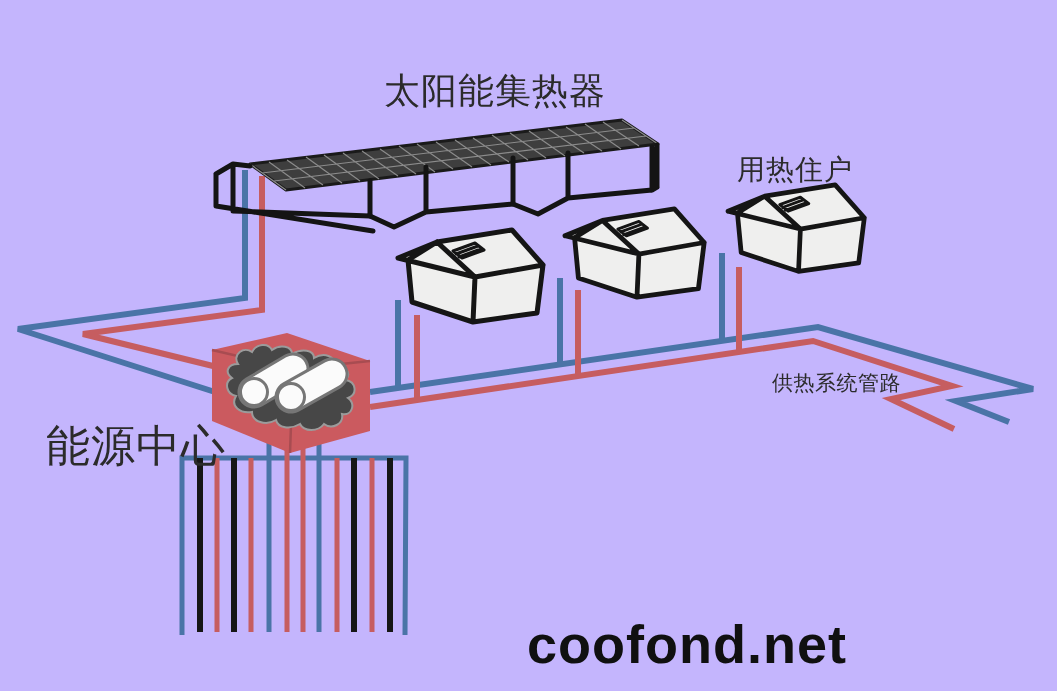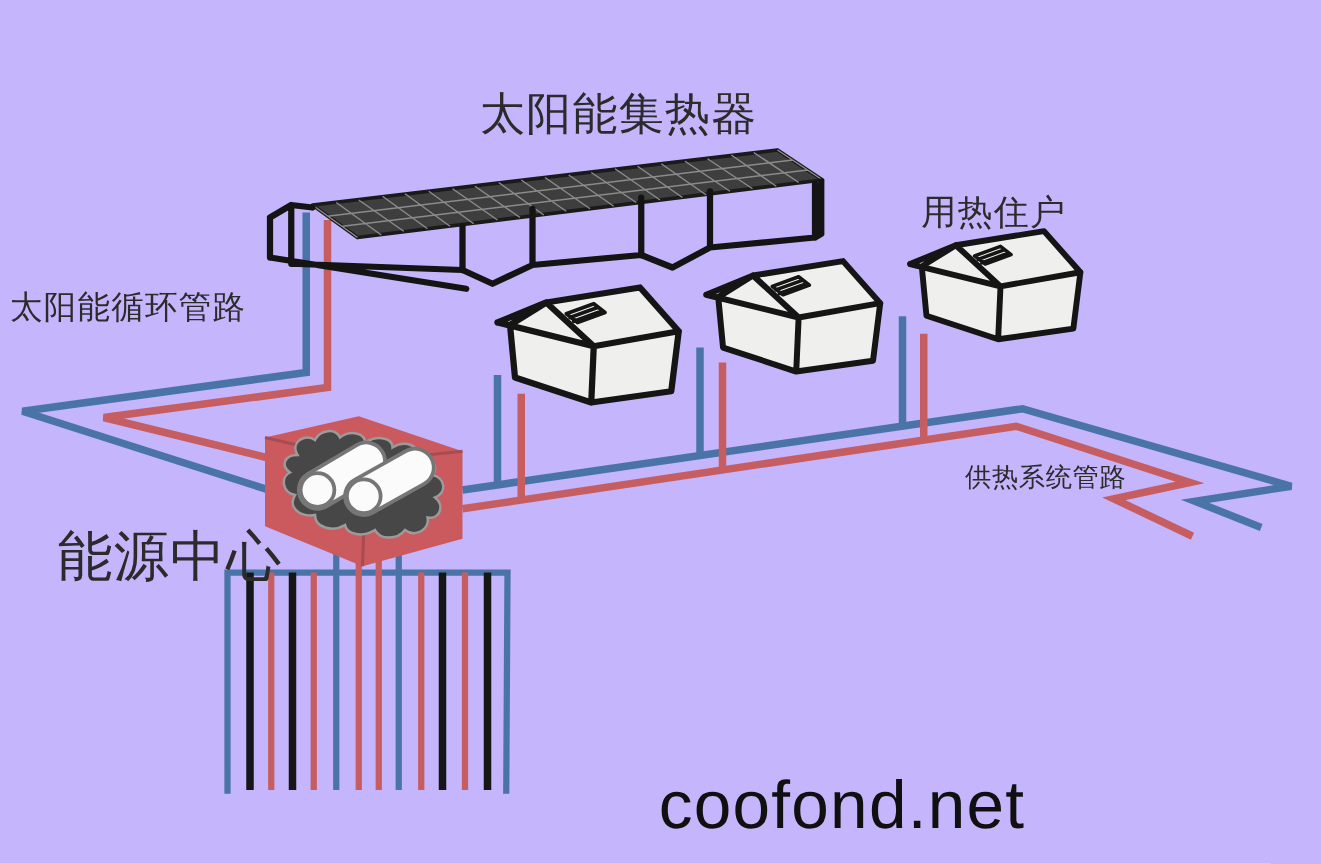--- a/index.html
+++ b/index.html
@@ -6,21 +6,21 @@
   .stage{position:relative;width:1057px;height:691px;background:#c4b5fd;overflow:hidden;
          font-family:"Liberation Sans","DejaVu Sans",sans-serif;}
   .stage svg{position:absolute;left:0;top:0;}
   .lbl{position:absolute;color:#2b2b2b;font-weight:500;white-space:nowrap;line-height:1;letter-spacing:1px;}
   .lbl-collector{left:384px;top:73px;font-size:36px;}
   .lbl-users{left:737px;top:136px;font-size:28px;margin-top:20px;}
   .lbl-solarloop{left:8px;top:232px;font-size:26px;}
   .lbl-heatpipe{left:772px;top:372px;font-size:21px;letter-spacing:0.5px;text-align:center;}
   .lbl-energy{left:46px;top:424px;font-size:44px;}
   .watermark{position:absolute;left:527px;top:612px;font-size:54px;color:#101010;
-             font-weight:400;letter-spacing:1px;line-height:1.2;}
+             font-weight:700;letter-spacing:1px;line-height:1.2;}
   .pipe-blue{stroke:#4a74a7;stroke-width:6;fill:none;stroke-linejoin:miter;}
   .pipe-red{stroke:#c65d60;stroke-width:6;fill:none;stroke-linejoin:miter;}
   .bore-blue{stroke:#4a74a7;stroke-width:5;fill:none;}
   .bore-red{stroke:#c65d60;stroke-width:5;fill:none;}
   .bore-black{stroke:#161616;stroke-width:6;fill:none;}
   .frame{stroke:#141414;stroke-width:5;fill:none;stroke-linecap:round;stroke-linejoin:round;}
   .house-line{stroke:#151515;stroke-width:5;fill:none;stroke-linecap:round;stroke-linejoin:round;}
   .house-thin{stroke:#151515;stroke-width:3;fill:none;stroke-linecap:round;stroke-linejoin:round;}
 </style>
 </head>
@@ -134,17 +134,16 @@
         <circle cx="254" cy="392" r="13.5" fill="#fbfbfb" stroke="#767676" stroke-width="3"></circle>
         <line x1="291" y1="397" x2="332" y2="374" stroke="#767676" stroke-width="33" stroke-linecap="round"></line>
         <line x1="291" y1="397" x2="332" y2="374" stroke="#fbfbfb" stroke-width="27" stroke-linecap="round"></line>
         <circle cx="291" cy="397" r="13.5" fill="#fbfbfb" stroke="#767676" stroke-width="3"></circle>
       </g>
     </g>
   </svg>
 
   <div class="lbl lbl-collector">太阳能集热器</div>
   <div class="lbl lbl-users">用热住户</div>
-  <div class="lbl lbl-solarloop">太阳能循环管路</div>
   <div class="lbl lbl-heatpipe">供热系统管路</div>
   <div class="lbl lbl-energy">能源中心</div>
   <div class="watermark">coofond.net</div>
 </div>
 
 </body></html>

